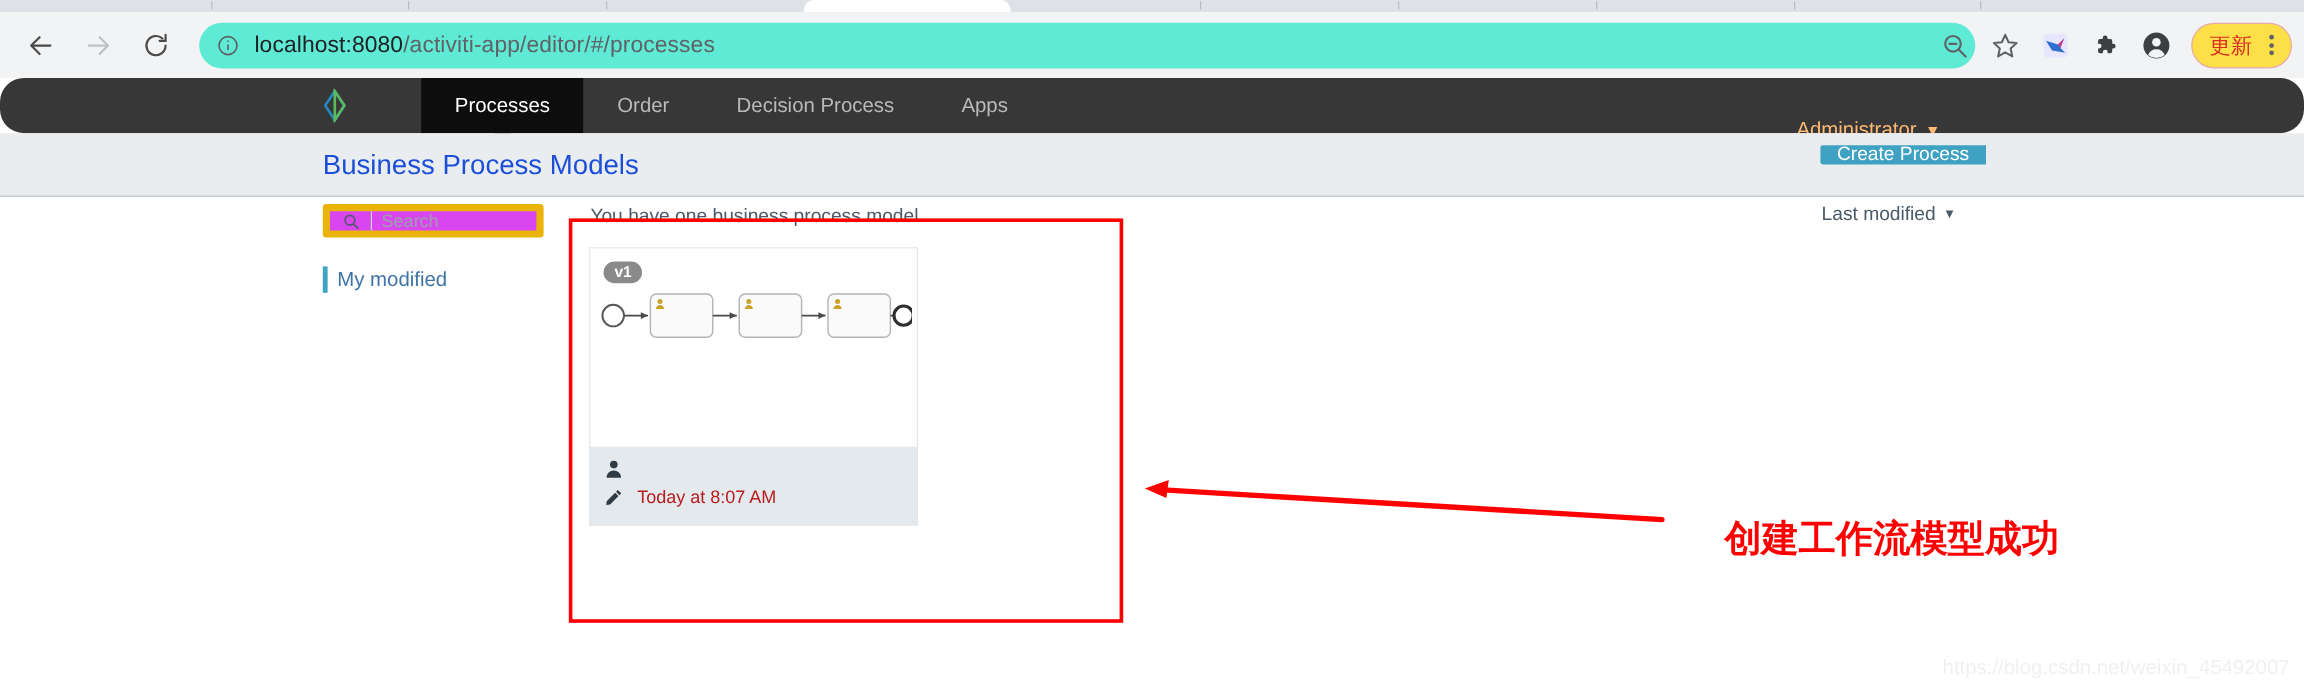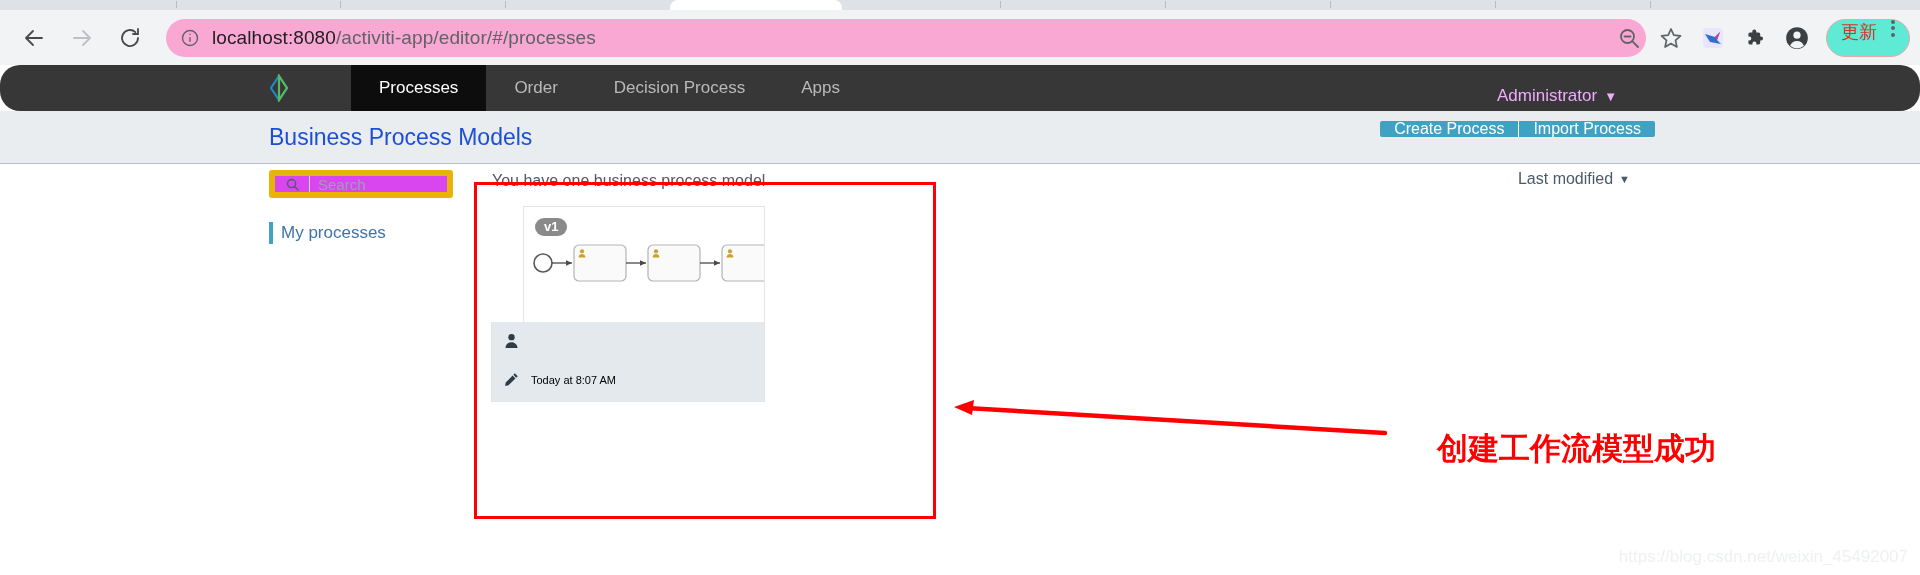--- a/index.html
+++ b/index.html
@@ -58,21 +58,21 @@
   }
   .nav-btn.first { margin-left: 14px; }
   .nav-btn.disabled { color: #bdc1c6; }
   .nav-btn svg { display: block; }
 
   #omnibox {
     margin-left: 16px;
     height: 38px;
     flex: 0 0 auto;
     width: 1480px;
-    background: #f9a8d4;
+    background: #5eead4;
     border-radius: 19px;
     display: flex;
     align-items: center;
     padding: 0 14px;
     box-sizing: border-box;
   }
   #omnibox .info-icon {
     width: 20px; height: 20px;
     margin-right: 12px;
     color: #5f6368;
@@ -97,23 +97,24 @@
   .tb-icon {
     width: 38px; height: 38px;
     display: flex;
     align-items: center;
     justify-content: center;
     color: #5f6368;
     margin-left: 4px;
   }
   #update-pill {
     display: flex;
+    align-items: center;
     border: 1px solid #e8a9a9;
     border-radius: 19px;
-    background: #5eead4;
+    background: #fde047;
     height: 36px;
     padding: 0 8px 0 14px;
     margin-left: 10px;
   }
   #update-pill .label {
     color: #d93025;
     font-size: 18px;
     white-space: nowrap;
   }
   #update-pill .dots {
@@ -169,26 +170,26 @@
     left: 50%;
     bottom: -8px;
     margin-left: -7px;
     border-left: 7px solid transparent;
     border-right: 7px solid transparent;
     border-top: 8px solid #0d0d0d;
   }
   #app-user {
     position: absolute;
     right: 0;
-    top: 0;
+    top: 12px;
     height: 62px;
     display: flex;
     align-items: center;
     padding-right: 303px;
-    color: #f0abfc;
+    color: #fdba74;
     font-size: 17px;
   }
   #app-user .caret { margin-left: 7px; font-size: 13px; }
 
   #page-header {
     position: absolute;
     top: 111px; left: 0;
     width: 1920px;
     height: 53px;
     background: #e9edf0;
@@ -300,28 +301,27 @@
 
   
   #process-card {
     position: absolute;
     left: 491px;
     top: 206px;
     width: 274px;
     background: #ffffff;
   }
   #card-preview {
-    height: 116px;
+    height: 166px;
     background: #ffffff;
     border: 1px solid #e2e6e9;
     border-bottom: none;
     box-sizing: border-box;
     position: relative;
     overflow: hidden;
-    margin-left: 32px;
   }
   #version-badge {
     position: absolute;
     left: 11px;
     top: 11px;
     background: #8a8a8a;
     color: #ffffff;
     font-size: 13px;
     font-weight: bold;
     border-radius: 9px;
@@ -343,23 +343,23 @@
   }
   #card-owner-row {
     height: 22px;
     display: flex;
     align-items: center;
     color: #3d4a55;
   }
   #card-date-row {
     display: flex;
     align-items: center;
-    color: #000000;
-    font-size: 11px;
-    margin-top: 18px;
+    color: #b91c1c;
+    font-size: 15px;
+    margin-top: 2px;
   }
   #card-date-row .pencil { margin-right: 12px; display: flex; }
 
   
   #annot-box {
     position: absolute;
     left: 474px;
     top: 182px;
     width: 462px;
     height: 337px;
@@ -508,37 +508,36 @@
   <div id="app-user">
     <span>Administrator</span>
     <span class="caret">▼</span>
   </div>
 </div>
 
 <div id="page-header">
   <h1 id="page-title">Business Process Models</h1>
   <div id="header-actions">
     <button class="teal-btn left">Create Process</button>
-    <button class="teal-btn right">Import Process</button>
   </div>
 </div>
 
 <div id="sidebar">
   <div id="search-box">
     <span class="s-icon">
       <svg width="15" height="15" viewBox="0 0 24 24" fill="none" stroke="currentColor" stroke-width="2.2" stroke-linecap="round">
           <circle cx="10.5" cy="10.5" r="6.5"></circle>
           <line x1="15.3" y1="15.3" x2="21" y2="21"></line>
         </svg>
     </span>
     <input id="search-input" type="text" placeholder="Search" style="">
   </div>
   <div id="sidebar-items">
     <div class="side-item">
-      <span class="lbl">My processes</span>
+      <span class="lbl">My modified</span>
     </div>
   </div>
 </div>
 
 <div id="list-hint">You have one business process model</div>
 <div id="sort-control">
   <span>Last modified</span>
   <span class="caret">▼</span>
 </div>
 

